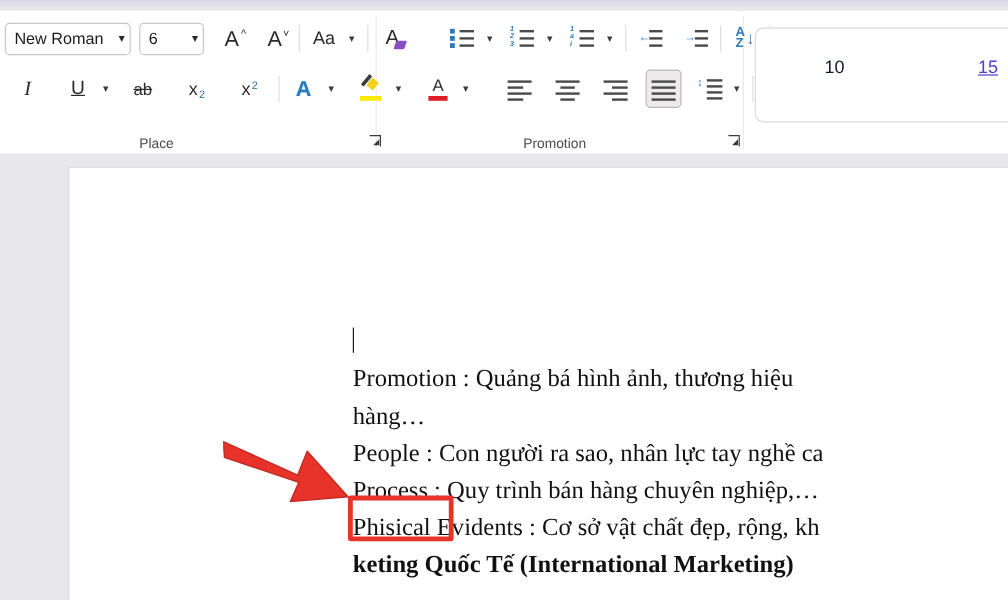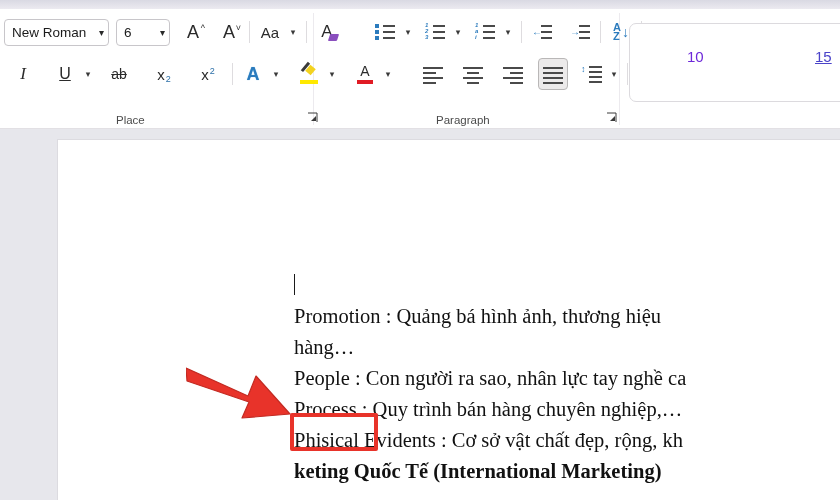--- a/index.html
+++ b/index.html
@@ -168,21 +168,21 @@
   .launcher svg{ display:block; }
   .gsep{ position:absolute; top:4px; width:1px; height:112px; background:#eceaee; }
 
   
   .gallery{
     position:absolute; left:629px; top:14px; width:232px; height:79px;
     background:#fff; border:1px solid #dcdade; border-radius:7px;
     overflow:hidden;
   }
   .gallery .num{
-    position:absolute; top:24px; font-size:15px; color:#6d28d9;
+    position:absolute; top:24px; font-size:15px; color:#0f172a;
   }
   .gallery .num.n1{ left:57px; }
   .gallery .num.n2{ left:185px; color:#4a43c9; text-decoration:underline; }
 
   
   .canvas{
     position:absolute; left:0; top:130px; width:840px; height:370px;
     background:#e7e7ec;
   }
   .page{
@@ -451,21 +451,21 @@
   </div>
 
   <div class="grouplabels">
     <span class="glabel" style="left:116px;">Place</span>
     <span class="launcher" style="left:307px;">
       <svg width="12" height="12" viewBox="0 0 12 12">
           <path d="M1 1h9v9" fill="none" stroke="#3a3a3a" stroke-width="1"></path>
           <path d="M4 9h5V4z" fill="#3a3a3a"></path>
         </svg>
     </span>
-    <span class="glabel" style="left:436px;">Paragraph</span>
+    <span class="glabel" style="left:436px;">Promotion</span>
     <span class="launcher" style="left:606px;">
       <svg width="12" height="12" viewBox="0 0 12 12">
           <path d="M1 1h9v9" fill="none" stroke="#3a3a3a" stroke-width="1"></path>
           <path d="M4 9h5V4z" fill="#3a3a3a"></path>
         </svg>
     </span>
   </div>
 
   <div class="gallery">
     <span class="num n1">10</span>

